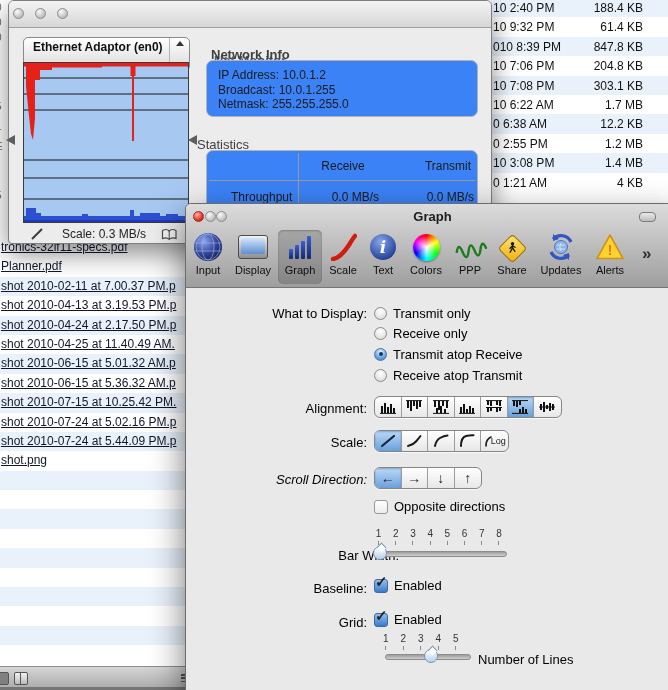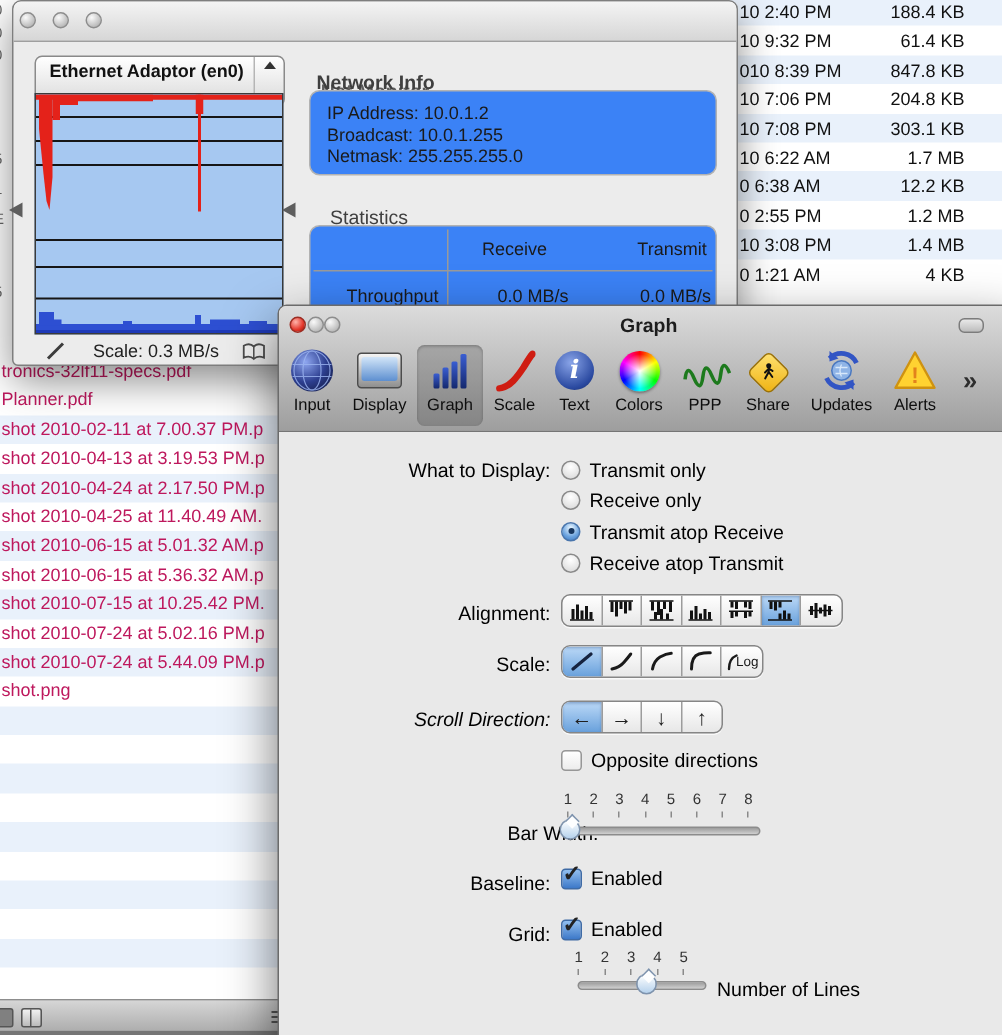--- a/index.html
+++ b/index.html
@@ -5,22 +5,22 @@
   html,body{margin:0;padding:0;}
   .page{position:relative;width:668px;height:690px;overflow:hidden;background:#fff;
         font-family:"Liberation Sans",sans-serif;-webkit-font-smoothing:antialiased;}
   
   .fl-top{position:absolute;left:460px;top:-2px;width:208px;z-index:1;}
   .fl-top .row{position:relative;height:19.4px;font-size:12px;color:#111;}
   .fl-top .row.alt{background:#e9f1fb;}
   .fl-top .date{position:absolute;left:33px;top:3px;white-space:nowrap;}
   .fl-top .size{position:absolute;right:25px;top:3px;white-space:nowrap;}
   .fl-left{position:absolute;left:0;top:238px;width:186px;z-index:1;}
-  .fl-left .row{height:19.4px;font-size:12px;color:#be185d;line-height:19.4px;
-                white-space:nowrap;overflow:hidden;padding-left:1px;}
+  .fl-left .row{height:19.4px;font-size:12px;color:#0f172a;line-height:19.4px;
+                white-space:nowrap;overflow:hidden;padding-left:1px;text-decoration:underline;}
   .fl-left .row.alt{background:#e9f1fb;}
   .fl-edge{position:absolute;left:-4px;top:0;z-index:2;width:12px;}
   .fl-edge span{position:absolute;font-size:10px;color:#666;}
   .fl-statusbar{position:absolute;left:0;top:666px;width:192px;height:24px;z-index:3;
       background:linear-gradient(#d6d6d6,#aeaeae);border-top:1px solid #8d8d8d;
       border-bottom:3px solid #757575;box-sizing:border-box;}
   .sb-ic1{position:absolute;left:-5px;top:5px;width:12px;height:11px;background:#808080;border:1px solid #555;border-radius:2px;}
   .sb-ic2{position:absolute;left:14px;top:5px;width:12px;height:11px;background:linear-gradient(#f2f2f2,#bbb);border:1px solid #555;border-radius:2px;}
   .sb-ic2::after{content:"";position:absolute;left:5px;top:0;width:1px;height:11px;background:#555;}
   .sb-grip{position:absolute;left:181px;top:7px;width:9px;height:8px;
@@ -297,21 +297,21 @@
     <div class="nm-h" style="left:202px;top:46px;font-weight:bold;">Network Info</div>
     <div class="nm-box" style="left:197px;top:59px;width:272px;height:57px;">
       <div class="nm-info-lines">
 
       <div>IP Address: 10.0.1.2</div>
           <div>Broadcast: 10.0.1.255</div>
           <div>Netmask: 255.255.255.0</div>
         </div>
     </div>
 
-    <div class="nm-h" style="left:211px;top:136px;">Statistics</div>
+    <div class="nm-h" style="left:188px;top:136px;">Statistics</div>
     <div class="nm-box" style="left:197px;top:149px;width:272px;height:96px;border-radius:7px 7px 0 0;">
       <div class="nm-stats-vline"></div>
       <div class="nm-stats-hline"></div>
       <div class="nm-stats-h" style="left:91px;">Receive</div>
       <div class="nm-stats-h" style="left:196px;text-align:center;">Transmit</div>
       <div class="nm-stats-rowlab">Throughput</div>
       <div class="nm-stats-val" style="left:92px;">0.0 MB/s</div>
       <div class="nm-stats-val" style="left:187px;">0.0 MB/s</div>
     </div>
 

